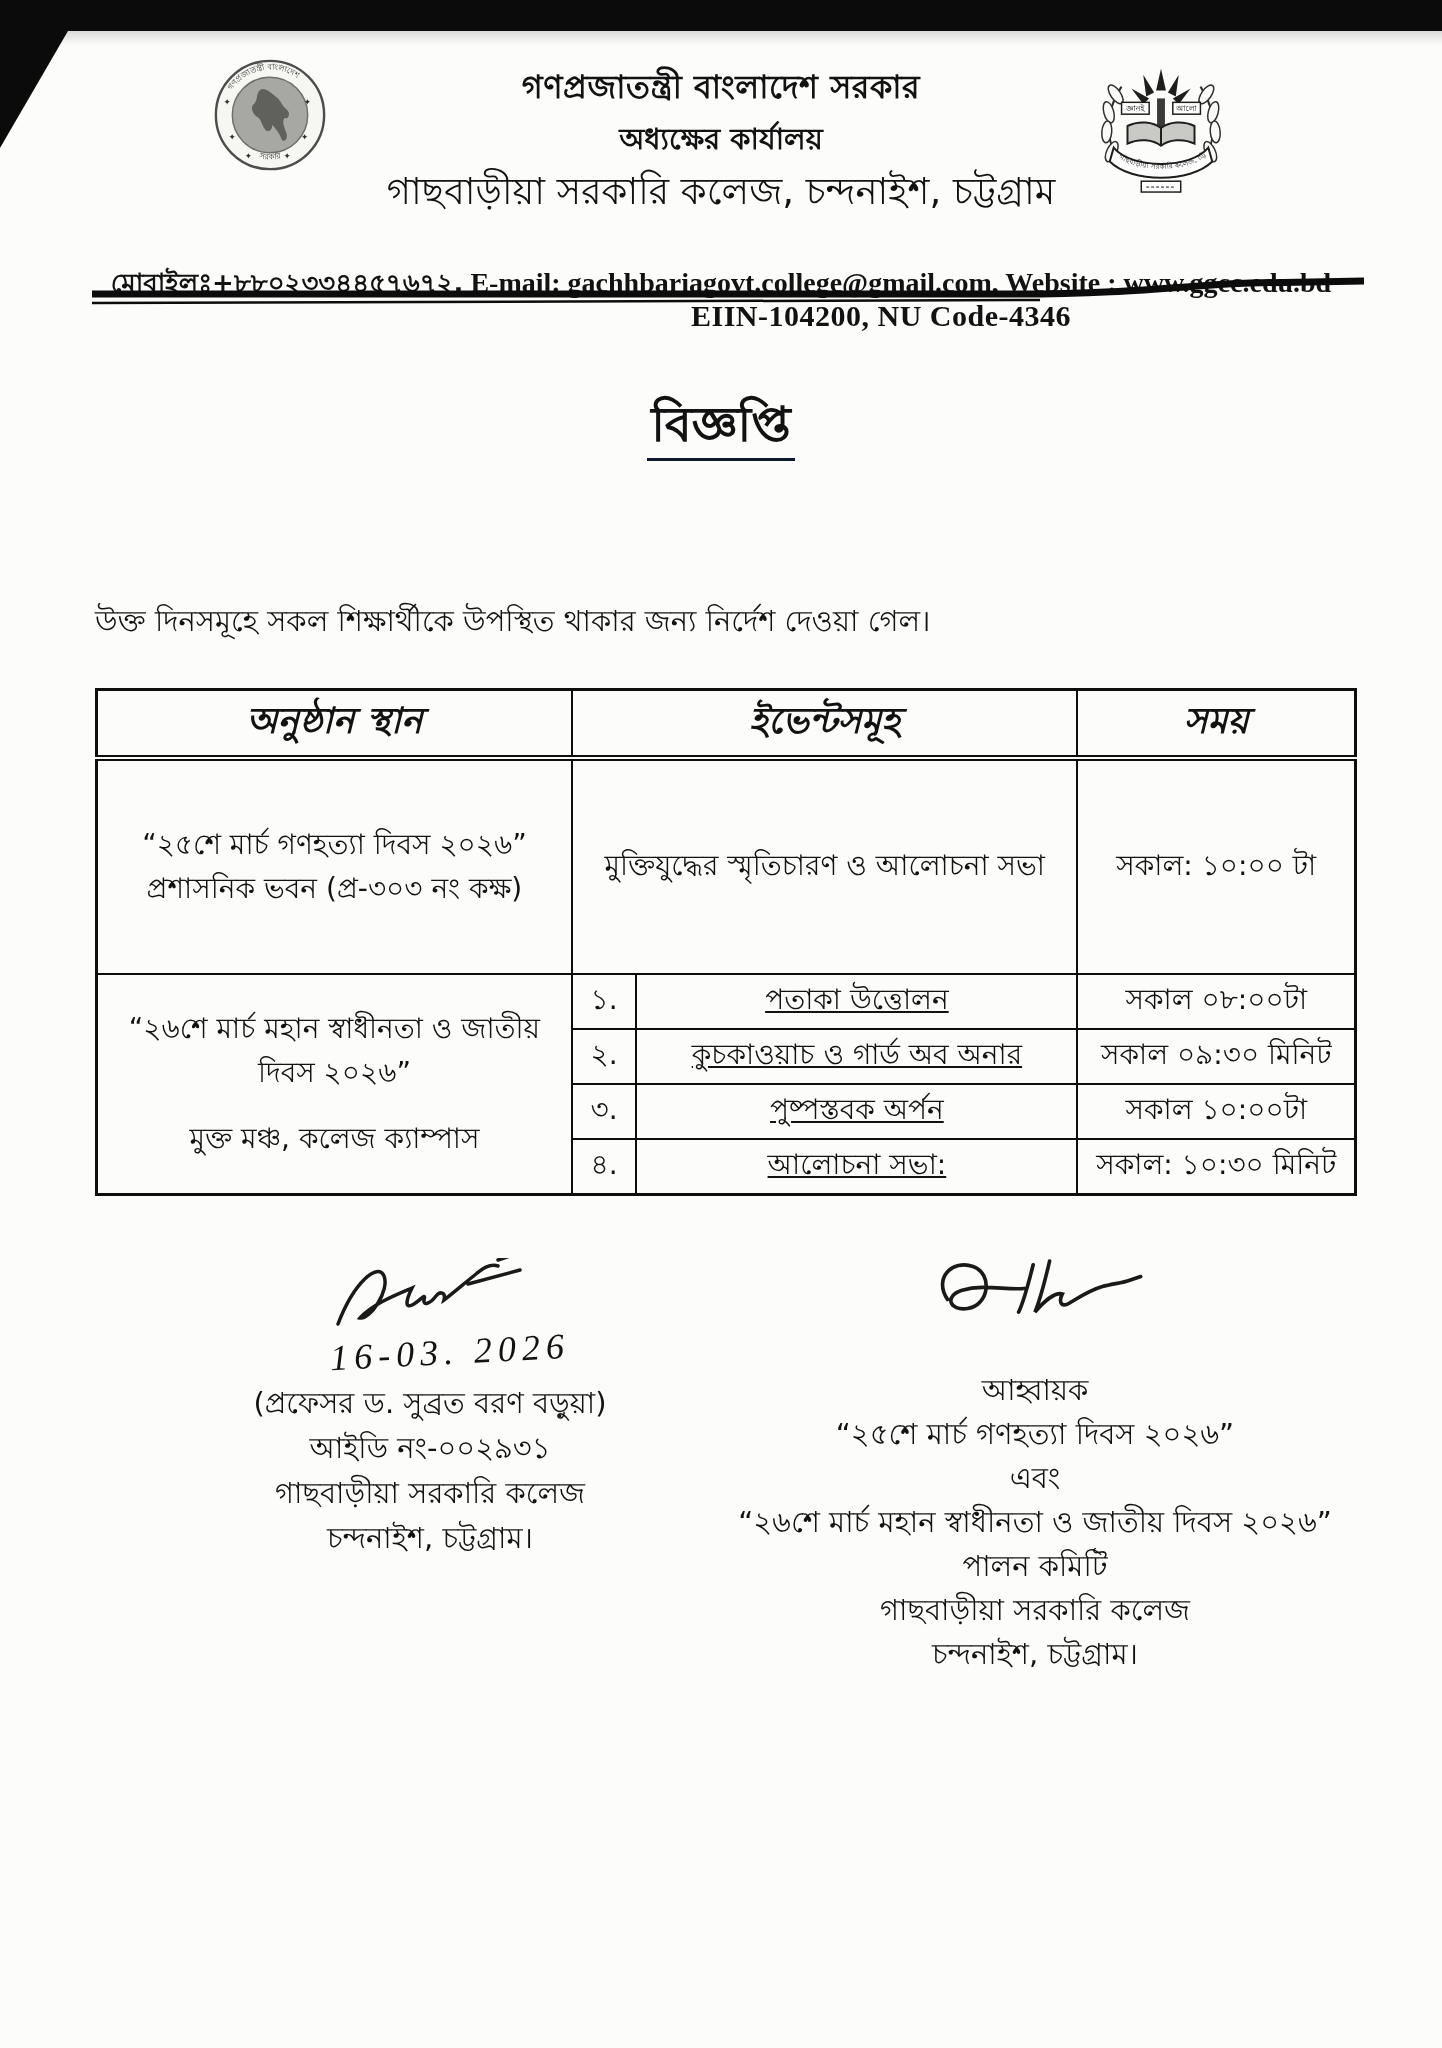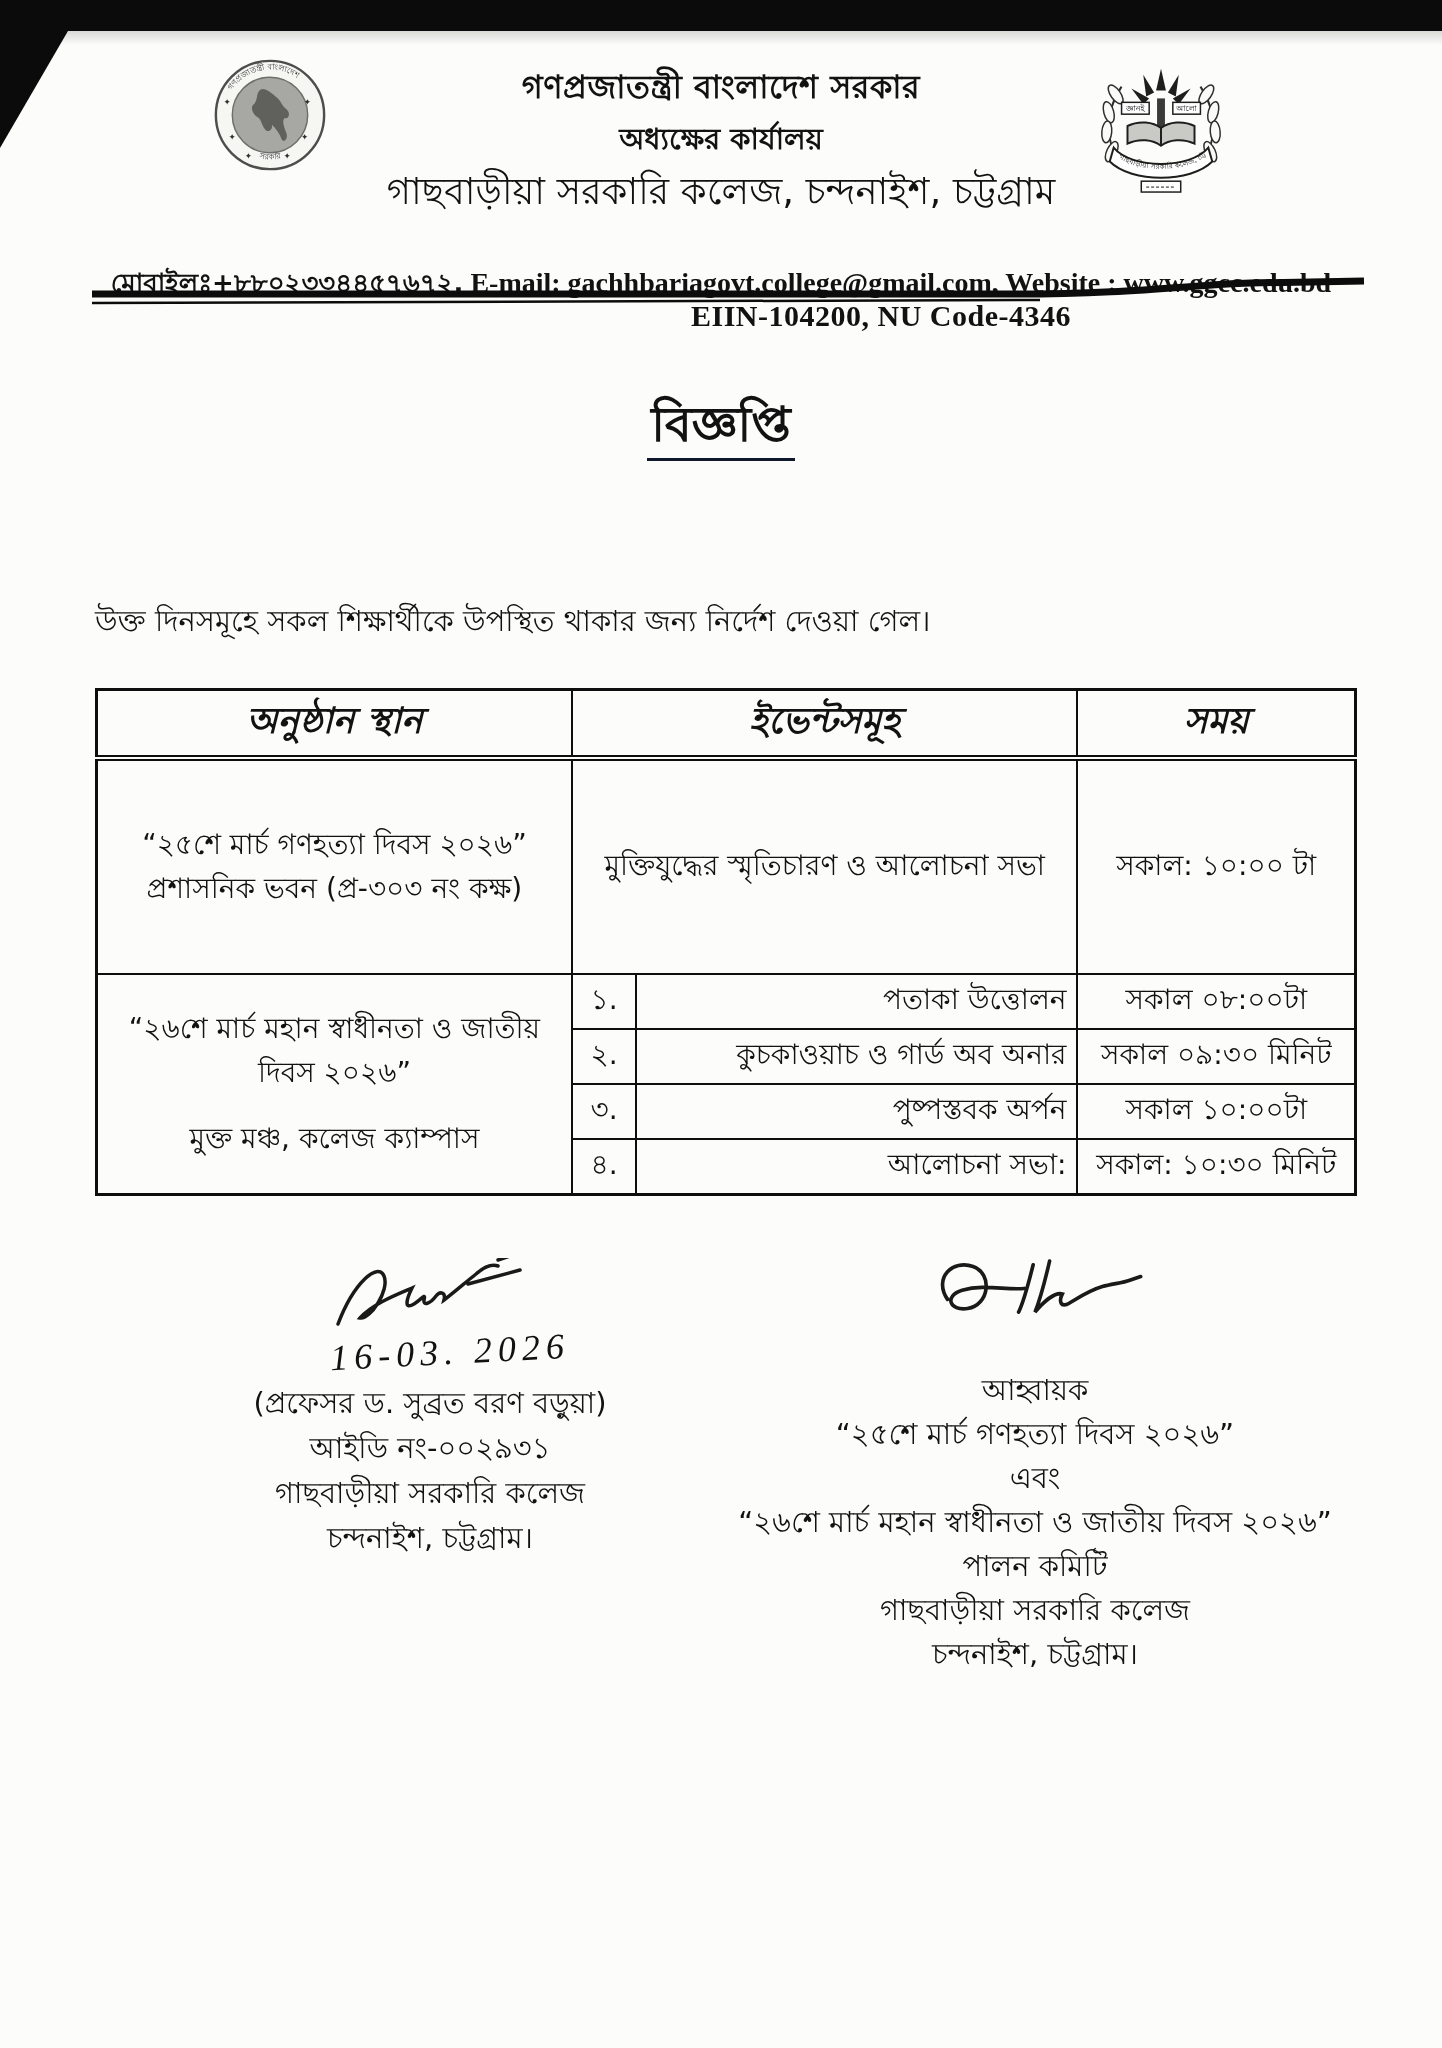--- a/index.html
+++ b/index.html
@@ -47,21 +47,21 @@
   .notice-table{position:absolute;top:688px;left:95px;border-collapse:collapse;table-layout:fixed;
     width:1262px;border:3px solid #0e0e0e;font-size:28px;}
   .notice-table td,.notice-table th{border:2px solid #0e0e0e;padding:2px 10px;vertical-align:middle;}
   .notice-table th{height:42px;font-size:36px;font-weight:700;border-bottom:6px double #0e0e0e;font-style:italic;}
   .row1 td{height:208px;}
   .venue-cell{text-align:center;line-height:44px;}
   .event-merged{text-align:center;}
   .time-cell{text-align:center;}
   .subrow td{height:49px;}
   .serial-cell{text-align:center;}
-  .event-cell{text-align:right;padding-left:16px;}
+  .event-cell{text-align:center;padding-left:16px;text-decoration:underline;}
   .venue-gap{margin-top:22px;}
 
   
   .sig-left{position:absolute;left:150px;top:1258px;width:560px;text-align:center;font-size:29px;line-height:45px;}
   .sig-right{position:absolute;left:665px;top:1252px;width:740px;text-align:center;font-size:29px;line-height:44px;}
   .sig-scribble{display:block;margin:0 auto;}
   .hand-date{font-family:"Liberation Serif",serif;font-style:italic;font-size:36px;letter-spacing:6px;
     transform:rotate(-3deg);margin:-8px 0 6px 40px;}
   .sig-gap{height:34px;}
 </style>

